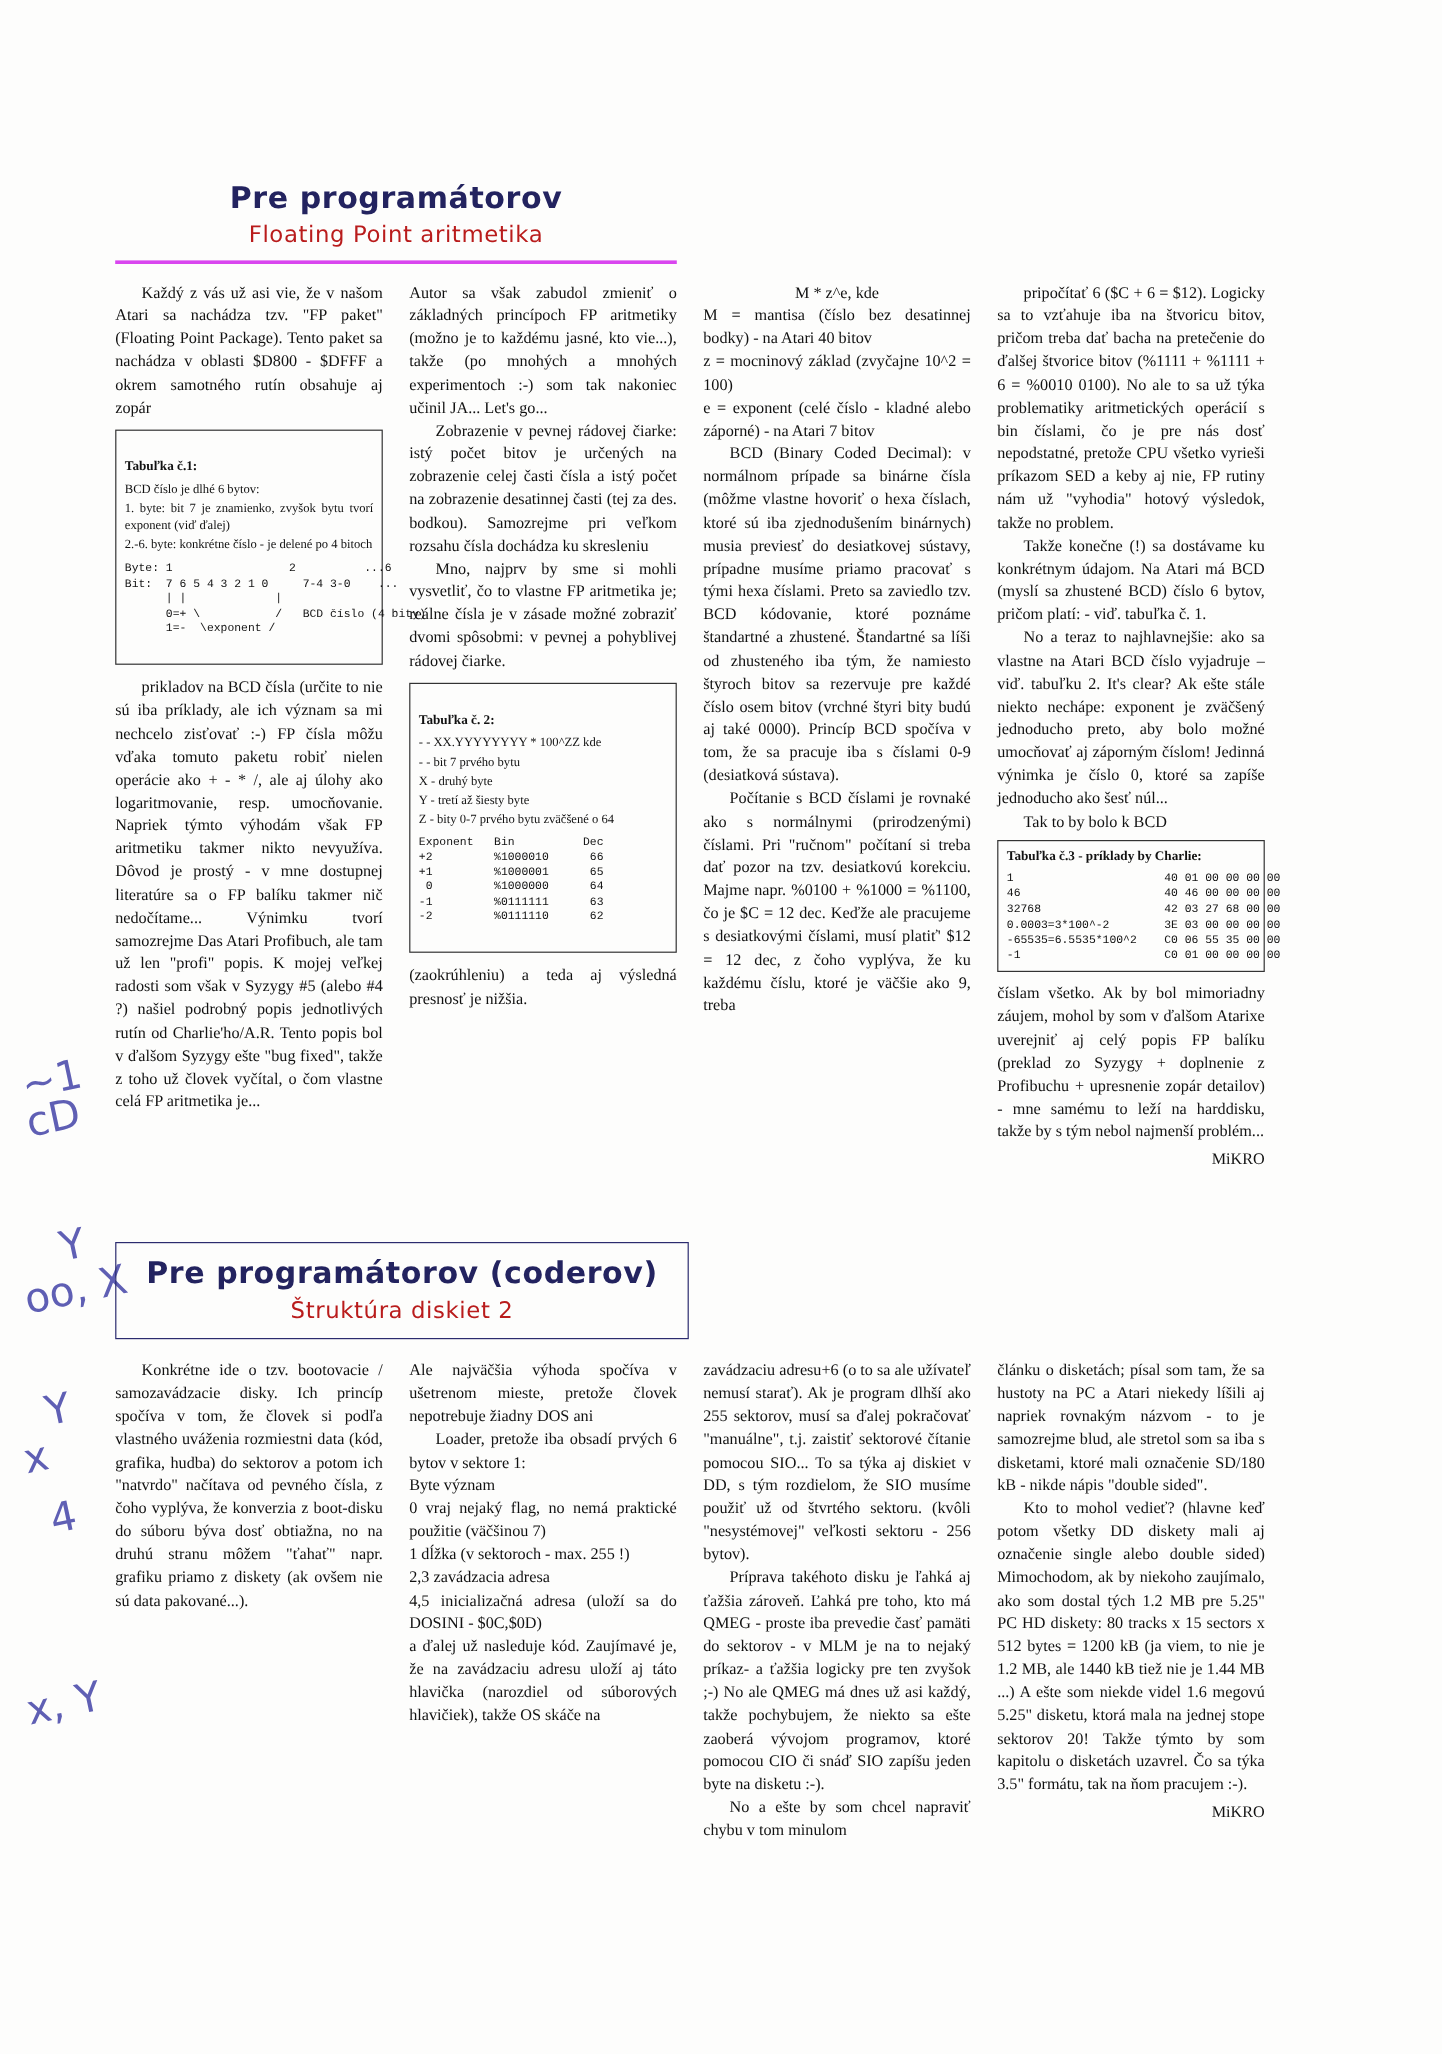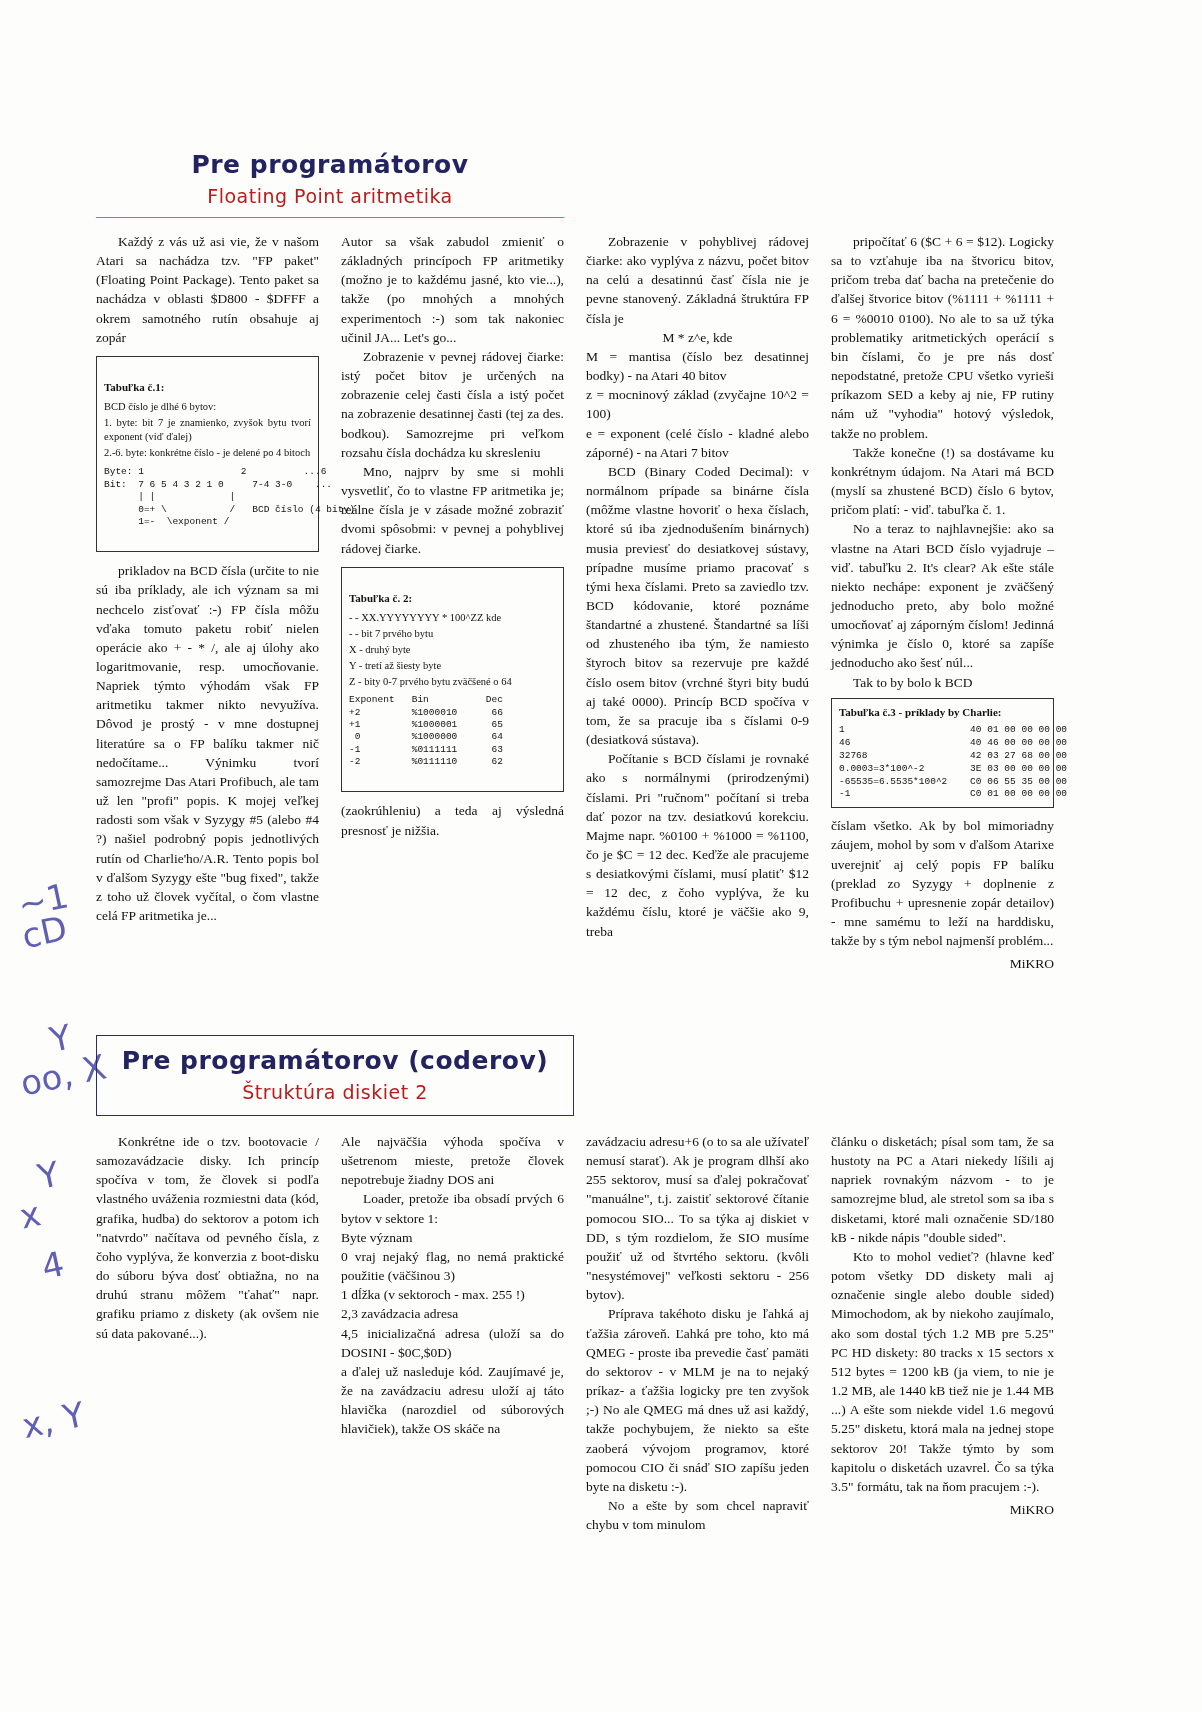--- a/index.html
+++ b/index.html
@@ -25,21 +25,21 @@
 
   
   .article-1 {
     position: absolute;
     left: 96px;
     top: 150px;
     width: 1010px;
   }
   .title-box {
     width: 468px;
-    border-bottom: 1px solid #d946ef;
+    border-bottom: 3px solid #d946ef;
     padding-bottom: 10px;
     margin-bottom: 14px;
   }
   .title-main {
     font-family: "DejaVu Sans", sans-serif;
     font-size: 25px;
     font-weight: bold;
     color: #23235f;
     text-align: center;
     letter-spacing: 0.5px;
@@ -196,21 +196,20 @@
 +1         %1000001      65
  0         %1000000      64
 -1         %0111111      63
 -2         %0111110      62</div>
         </div>
 
         <p class="noindent">(zaokrúhleniu) a teda aj výsledná presnosť je nižšia.</p>
       </div>
 
       <div class="col">
-        <p>Zobrazenie v pohyblivej rádovej čiarke: ako vyplýva z názvu, počet bitov na celú a desatinnú časť čísla nie je pevne stanovený. Základná štruktúra FP čísla je</p>
         <p style="text-align:center; text-indent:0;">M * z^e, kde</p>
         <p class="noindent">M = mantisa (číslo bez desatinnej bodky) - na Atari 40 bitov</p>
         <p class="noindent">z = mocninový základ (zvyčajne 10^2 = 100)</p>
         <p class="noindent">e = exponent (celé číslo - kladné alebo záporné) - na Atari 7 bitov</p>
         <p>BCD (Binary Coded Decimal): v normálnom prípade sa binárne čísla (môžme vlastne hovoriť o hexa číslach, ktoré sú iba zjednodušením binárnych) musia previesť do desiatkovej sústavy, prípadne musíme priamo pracovať s tými hexa číslami. Preto sa zaviedlo tzv. BCD kódovanie, ktoré poznáme štandartné a zhustené. Štandartné sa líši od zhusteného iba tým, že namiesto štyroch bitov sa rezervuje pre každé číslo osem bitov (vrchné štyri bity budú aj také 0000). Princíp BCD spočíva v tom, že sa pracuje iba s číslami 0-9 (desiatková sústava).</p>
         <p>Počítanie s BCD číslami je rovnaké ako s normálnymi (prirodzenými) číslami. Pri "ručnom" počítaní si treba dať pozor na tzv. desiatkovú korekciu. Majme napr. %0100 + %1000 = %1100, čo je $C = 12 dec. Keďže ale pracujeme s desiatkovými číslami, musí platiť' $12 = 12 dec, z čoho vyplýva, že ku každému číslu, ktoré je väčšie ako 9, treba</p>
       </div>
 
       <div class="col">
         <p>pripočítať 6 ($C + 6 = $12). Logicky sa to vzťahuje iba na štvoricu bitov, pričom treba dať bacha na pretečenie do ďalšej štvorice bitov (%1111 + %1111 + 6 = %0010 0100). No ale to sa už týka problematiky aritmetických operácií s bin číslami, čo je pre nás dosť nepodstatné, pretože CPU všetko vyrieši príkazom SED a keby aj nie, FP rutiny nám už "vyhodia" hotový výsledok, takže no problem.</p>
@@ -245,21 +244,21 @@
     <div class="cols">
 
       <div class="col">
         <p>Konkrétne ide o tzv. bootovacie / samozavádzacie disky. Ich princíp spočíva v tom, že človek si podľa vlastného uváženia rozmiestni data (kód, grafika, hudba) do sektorov a potom ich "natvrdo" načítava od pevného čísla, z čoho vyplýva, že konverzia z boot-disku do súboru býva dosť obtiažna, no na druhú stranu môžem "ťahať" napr. grafiku priamo z diskety (ak ovšem nie sú data pakované...).</p>
       </div>
 
       <div class="col">
         <p class="noindent">Ale najväčšia výhoda spočíva v ušetrenom mieste, pretože človek nepotrebuje žiadny DOS ani</p>
         <p>Loader, pretože iba obsadí prvých 6 bytov v sektore 1:</p>
         <p class="noindent">Byte   význam</p>
-        <p class="noindent">0        vraj nejaký flag, no nemá praktické použitie (väčšinou 3)</p>
+        <p class="noindent">0        vraj nejaký flag, no nemá praktické použitie (väčšinou 7)</p>
         <p class="noindent">1        dĺžka (v sektoroch - max. 255 !)</p>
         <p class="noindent">2,3     zavádzacia adresa</p>
         <p class="noindent">4,5     inicializačná adresa (uloží sa do DOSINI - $0C,$0D)</p>
         <p class="noindent">a ďalej už nasleduje kód. Zaujímavé je, že na zavádzaciu adresu uloží aj táto hlavička (narozdiel od súborových hlavičiek), takže OS skáče na</p>
       </div>
 
       <div class="col">
         <p class="noindent">zavádzaciu adresu+6 (o to sa ale užívateľ nemusí starať). Ak je program dlhší ako 255 sektorov, musí sa ďalej pokračovať "manuálne", t.j. zaistiť sektorové čítanie pomocou SIO... To sa týka aj diskiet v DD, s tým rozdielom, že SIO musíme použiť už od štvrtého sektoru. (kvôli "nesystémovej" veľkosti sektoru - 256 bytov).</p>
         <p>Príprava takéhoto disku je ľahká aj ťažšia zároveň. Ľahká pre toho, kto má QMEG - proste iba prevedie časť pamäti do sektorov - v MLM je na to nejaký príkaz- a ťažšia logicky pre ten zvyšok ;-) No ale QMEG má dnes už asi každý, takže pochybujem, že niekto sa ešte zaoberá vývojom programov, ktoré pomocou CIO či snáď SIO zapíšu jeden byte na disketu :-).</p>
         <p>No a ešte by som chcel napraviť chybu v tom minulom</p>

